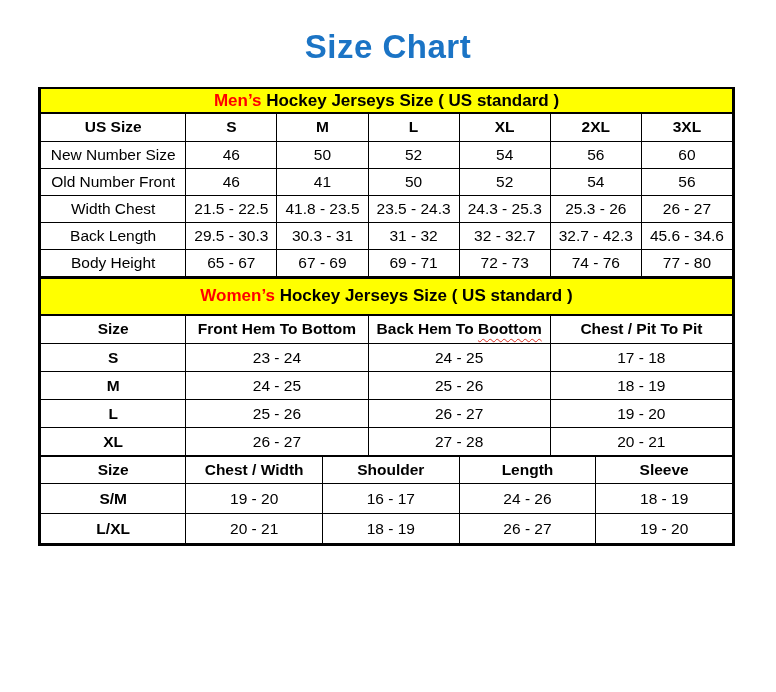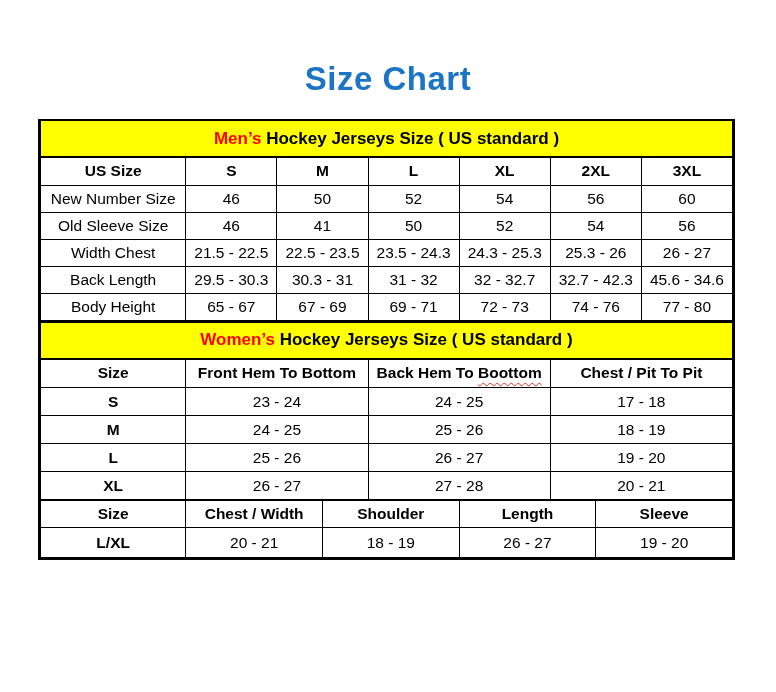--- a/index.html
+++ b/index.html
@@ -13,21 +13,21 @@
   body {
     width: 776px;
     height: 692px;
     background: #ffffff;
     font-family: "Liberation Sans", sans-serif;
     color: #000;
     overflow: hidden;
   }
   .page { width: 776px; height: 692px; }
   .title {
-    margin: 60px 0 0 0;
+    margin: 28px 0 0 0;
     text-align: center;
     color: var(--title-blue);
     font-size: 33px;
     font-weight: bold;
     letter-spacing: 0.5px;
   }
   .chart-wrap {
     margin: 21px 0 0 38px;
     width: 697px;
     border: 2px solid var(--line);
@@ -46,21 +46,21 @@
     overflow: hidden;
     white-space: nowrap;
   }
   tr.band td {
     background: var(--band-yellow);
     font-weight: bold;
     font-size: 17px;
     border-top: 2px solid var(--line);
     border-bottom: 2px solid var(--line);
   }
-  .mens tr.band td   { height: 36px; border-top: none; }
+  .mens tr.band td   { height: 24px; border-top: none; }
   .womens tr.band td { height: 37px; }
   .youth tr.band td  { height: 33px; }
   tr.head td { font-weight: bold; }
   .mens tr.head td   { height: 28px; }
   .womens tr.head td { height: 29px; }
   .youth tr.head td  { height: 27px; }
   .mens tr.data td   { height: 27px; font-size: 15.5px; margin-top: 12px; }
   .womens tr.data td { height: 28px; }
   .youth tr.data td  { height: 30px; }
   .womens td.rlabel, .youth td.rlabel { font-weight: bold; }
@@ -109,32 +109,32 @@
         <tr class="data">
           <td class="rlabel">New Number Size</td>
           <td>46</td>
           <td>50</td>
           <td>52</td>
           <td>54</td>
           <td>56</td>
           <td>60</td>
         </tr>
         <tr class="data">
-          <td class="rlabel">Old Sleeve Size</td>
+          <td class="rlabel">Old Number Front</td>
           <td>46</td>
           <td>41</td>
           <td>50</td>
           <td>52</td>
           <td>54</td>
           <td>56</td>
         </tr>
         <tr class="data">
           <td class="rlabel">Width Chest</td>
           <td>21.5 - 22.5</td>
-          <td>22.5 - 23.5</td>
+          <td>41.8 - 23.5</td>
           <td>23.5 - 24.3</td>
           <td>24.3 - 25.3</td>
           <td>25.3 - 26</td>
           <td>26 - 27</td>
         </tr>
         <tr class="data">
           <td class="rlabel">Back Length</td>
           <td>29.5 - 30.3</td>
           <td>30.3 - 31</td>
           <td>31 - 32</td>
@@ -208,20 +208,27 @@
         </colgroup>
       <tbody>
         <tr class="head">
           <td>Size</td>
           <td>Chest / Width</td>
           <td>Shoulder</td>
           <td>Length</td>
           <td>Sleeve</td>
         </tr>
         <tr class="data">
+          <td class="rlabel">S/M</td>
+          <td>19 - 20</td>
+          <td>16 - 17</td>
+          <td>24 - 26</td>
+          <td>18 - 19</td>
+        </tr>
+        <tr class="data">
           <td class="rlabel">L/XL</td>
           <td>20 - 21</td>
           <td>18 - 19</td>
           <td>26 - 27</td>
           <td>19 - 20</td>
         </tr>
       </tbody>
     </table>
 
   </div>

